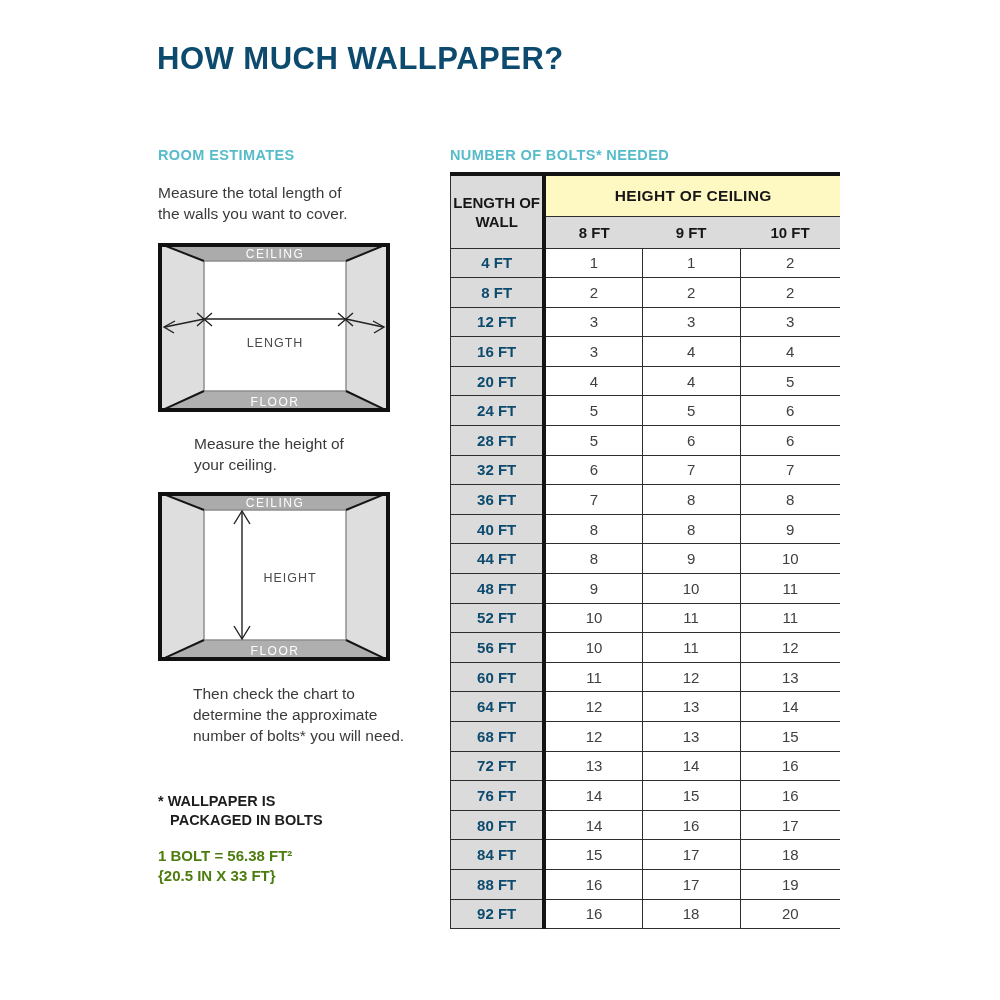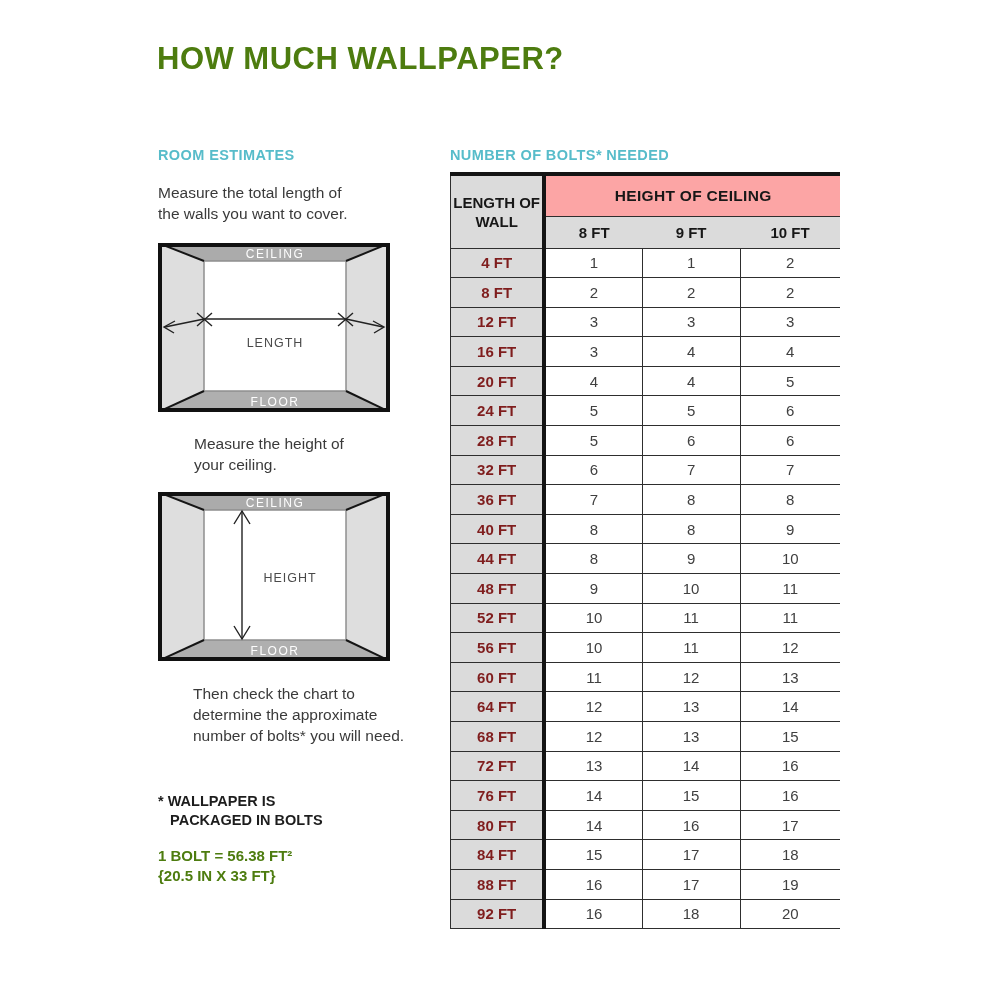--- a/index.html
+++ b/index.html
@@ -11,21 +11,21 @@
     background: #ffffff;
     font-family: "Liberation Sans", sans-serif;
     overflow: hidden;
   }
   .page-title {
     position: absolute;
     left: 157px; top: 41px;
     font-size: 31px;
     font-weight: bold;
     letter-spacing: 0.5px;
-    color: #4d7c0f;
+    color: #0c4a6e;
   }
   .section-heading {
     font-size: 14.5px;
     font-weight: bold;
     letter-spacing: 0.4px;
     color: #57BCCA;
   }
   .room-heading { position: absolute; left: 158px; top: 147px; }
   .bolts-heading {
     position: absolute; left: 450px; top: 147px;
@@ -100,40 +100,40 @@
   th.row-header-cell {
     background: #DBDBDB;
     border-right: 4px solid #141414;
     border-bottom: 1px solid #2e2e2e;
     font-size: 15px;
     color: #171717;
     line-height: 19px;
     padding: 0 12px;
   }
   th.group-header-cell {
-    background: #fca5a5;
+    background: #fef9c3;
     height: 42px;
     border-bottom: 1px solid #2e2e2e;
     font-size: 15.5px;
     letter-spacing: 0.3px;
     color: #171717;
   }
   tr.sub-row th {
     background: #DBDBDB;
     height: 32px;
     border-bottom: 1px solid #2e2e2e;
     font-size: 15px;
     color: #171717;
   }
   tbody th.row-label {
     background: #DBDBDB;
     border-right: 4px solid #141414;
     border-bottom: 1px solid #2e2e2e;
     font-size: 15px;
-    color: #7f1d1d;
+    color: #0c4a6e;
     height: 29.6px;
   }
   tbody td.bolt-cell {
     background: #ffffff;
     border-bottom: 1px solid #2e2e2e;
     border-right: 1px solid #2e2e2e;
     color: #404040;
     font-weight: normal;
     height: 29.6px;
   }

